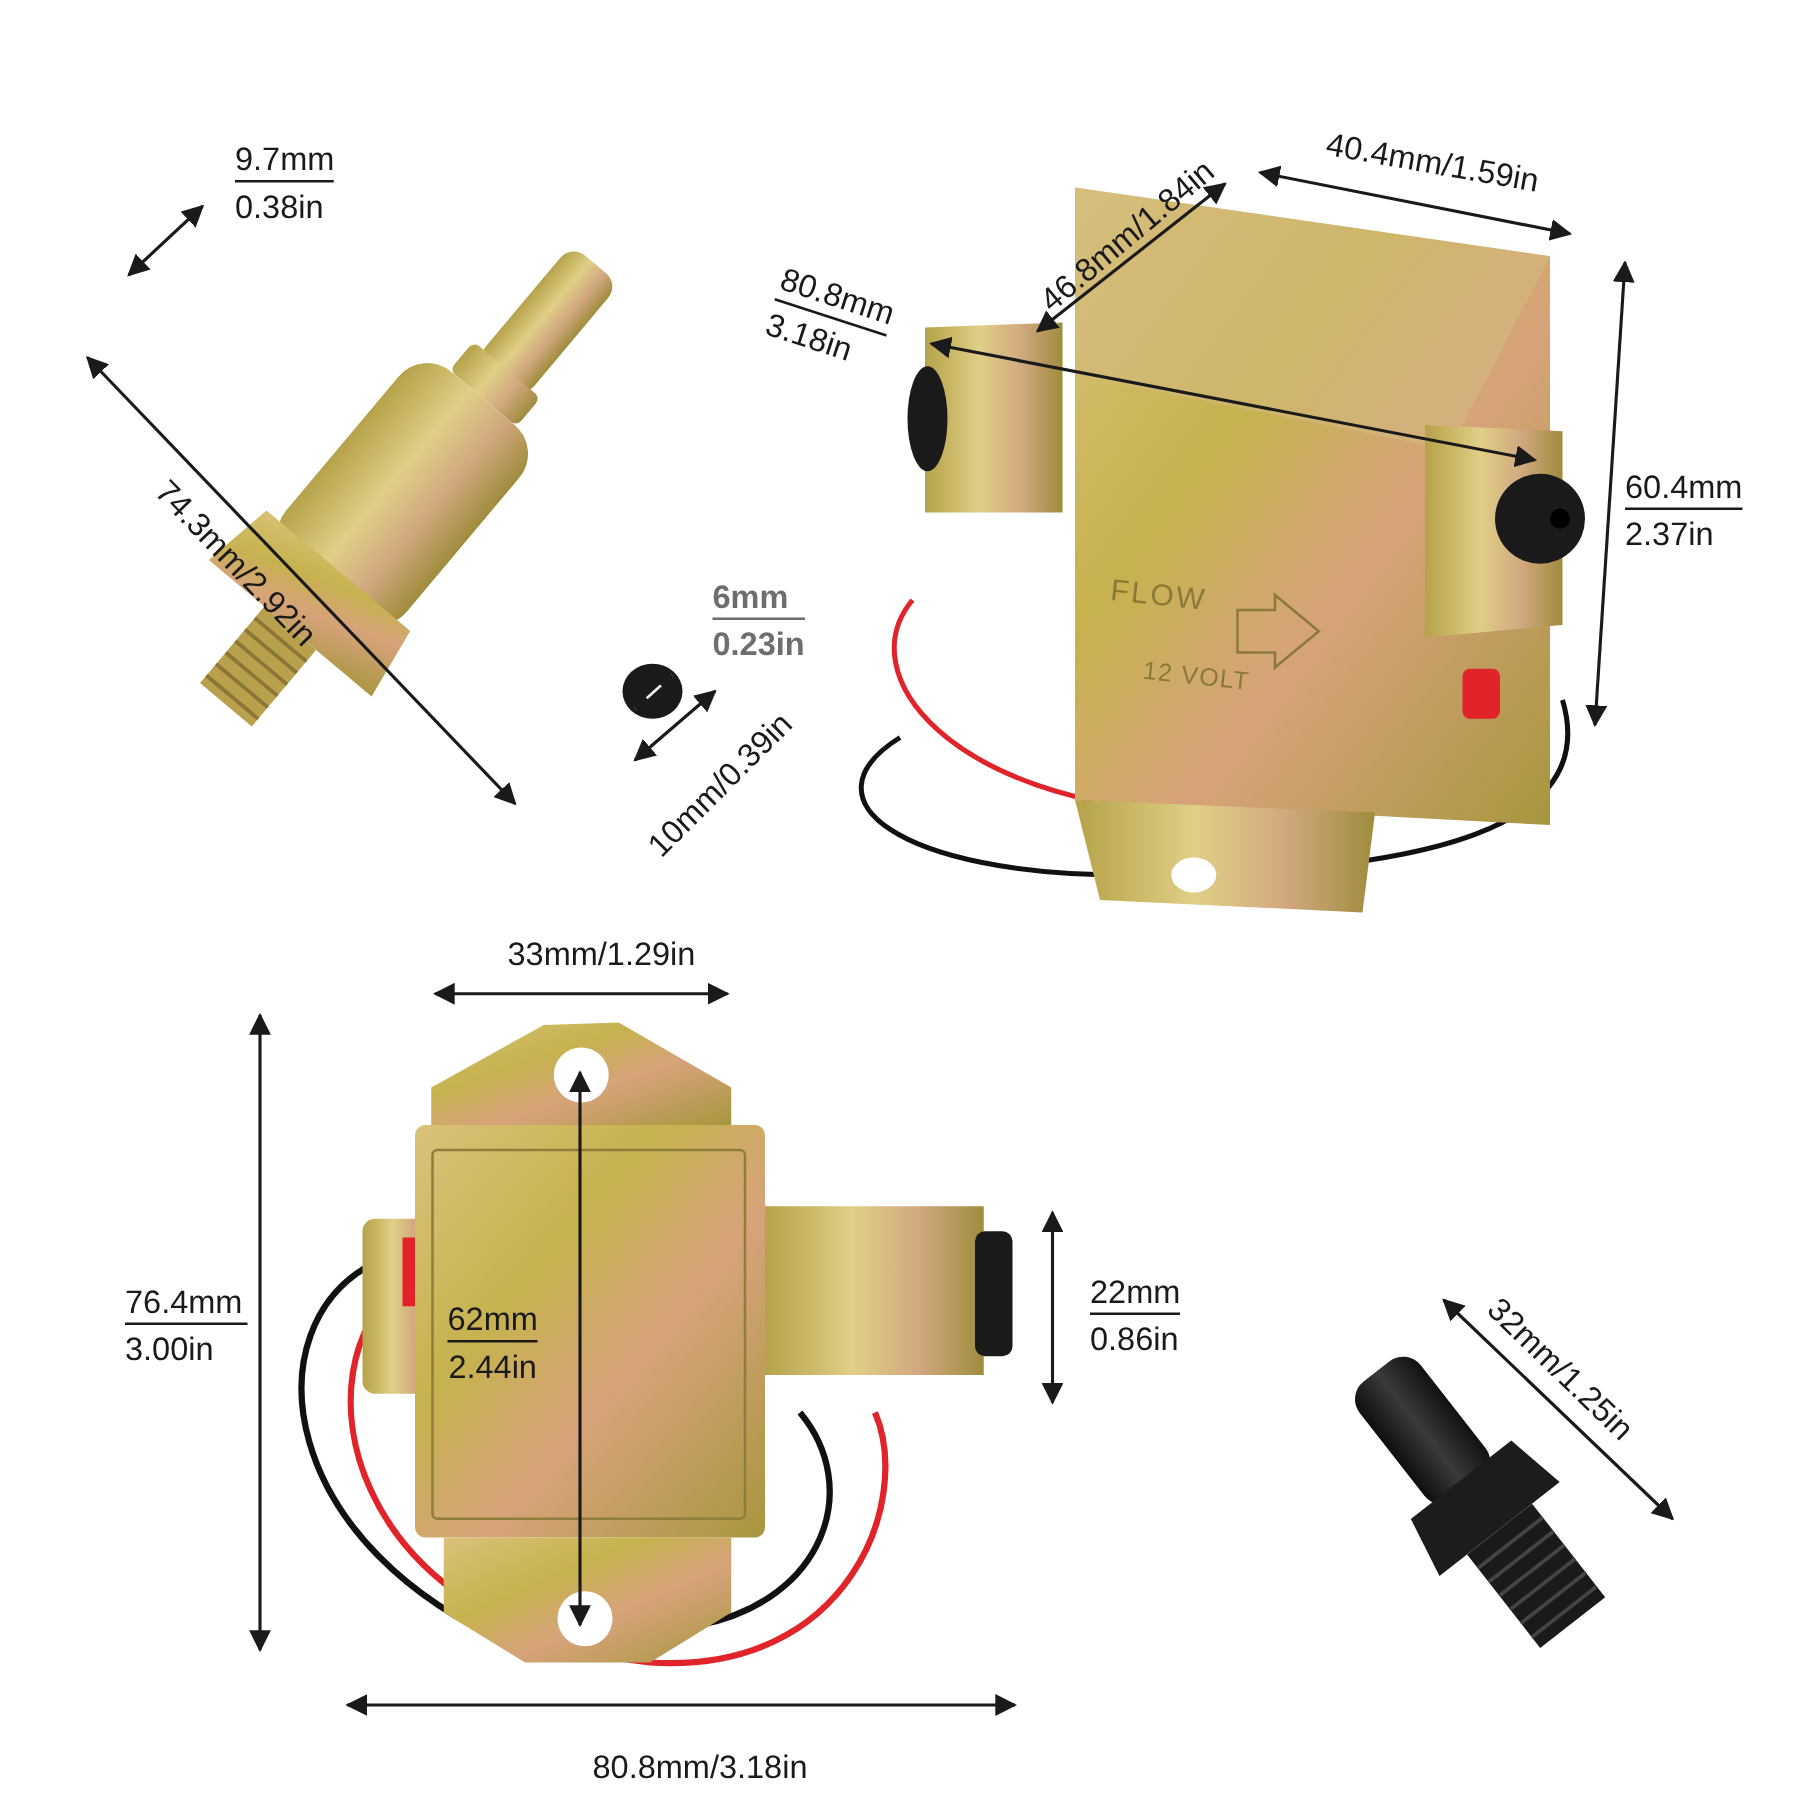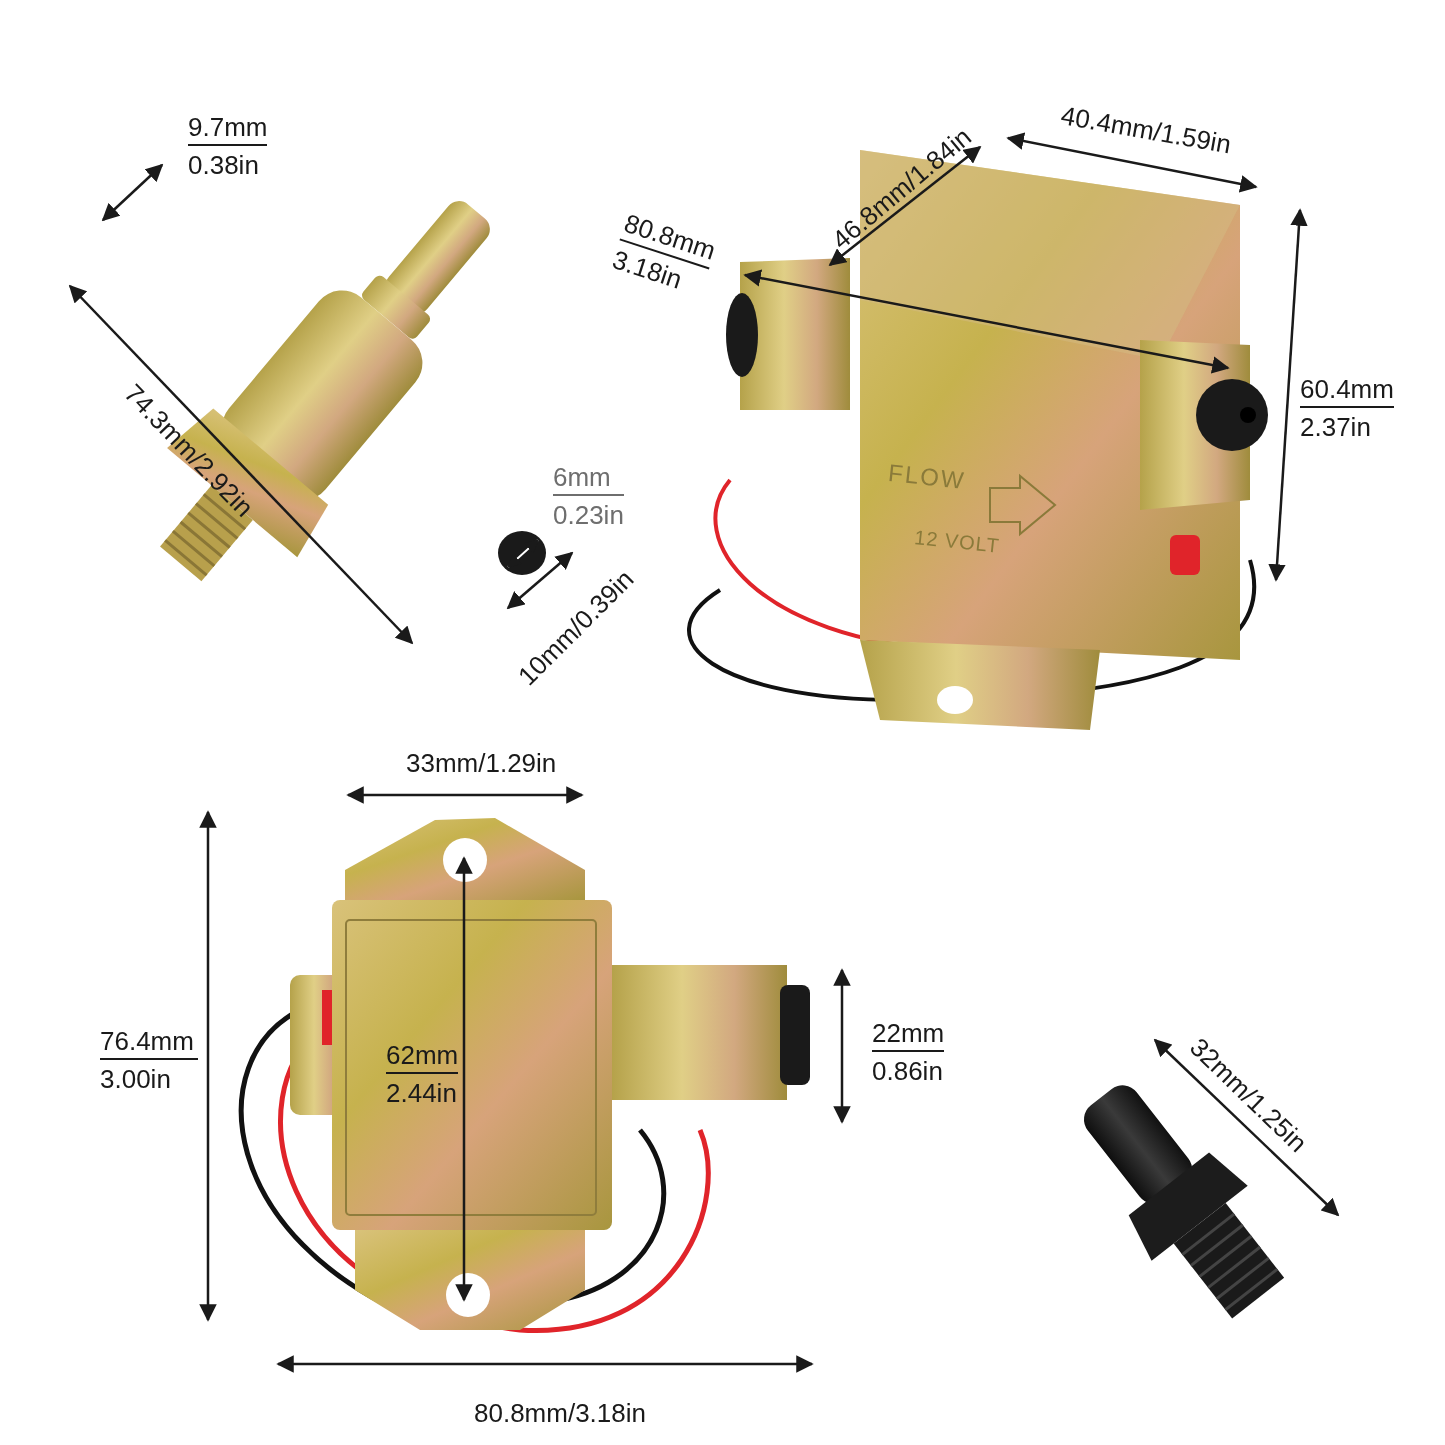--- a/index.html
+++ b/index.html
@@ -128,21 +128,21 @@
   <g stroke="#1a1a1a" stroke-width="2.5" fill="none">
     <line x1="1155" y1="1040" x2="1338" y2="1215" marker-start="url(#ah)" marker-end="url(#ah)"></line>
   </g>
 </svg>
 
 <div class="frac" style="left:188px; top:112px;">
   <span class="top">9.7mm</span>
   <span class="bot">0.38in</span>
 </div>
 <div class="lbl rot" style="left:140px; top:378px; transform:rotate(46deg);">74.3mm/2.92in</div>
-<div class="frac grey" style="left:553px; top:462px;">
+<div class="frac grey" style="left:570px; top:462px;font-weight:bold;">
   <span class="top">6mm</span>
   <span class="bot">0.23in</span>
 </div>
 <div class="lbl rot" style="left:512px; top:670px; transform:rotate(-45deg);">10mm/0.39in</div>
 
 <div class="lbl rot" style="left:826px; top:232px; transform:rotate(-40deg);">46.8mm/1.84in</div>
 <div class="lbl rot" style="left:1064px; top:100px; transform:rotate(10deg);">40.4mm/1.59in</div>
 <div class="frac rot" style="left:630px; top:208px; transform:rotate(18deg);">
   <span class="top">80.8mm</span>
   <span class="bot">3.18in</span>
@@ -152,21 +152,21 @@
   <span class="bot">2.37in</span>
 </div>
 <div class="lbl rot" style="left:890px; top:458px; transform:rotate(6deg); color:#8a7a3a; font-size:24px; letter-spacing:2px;">FLOW</div>
 <div class="lbl rot" style="left:916px; top:522px; transform:rotate(6deg); color:#8a7a3a; font-size:20px; letter-spacing:1px;">12 VOLT</div>
 
 <div class="lbl" style="left:406px; top:748px;">33mm/1.29in</div>
 <div class="frac" style="left:100px; top:1026px;">
   <span class="top" style="padding-right:4px;">76.4mm</span>
   <span class="bot">3.00in</span>
 </div>
-<div class="frac" style="left:386px; top:1040px;">
+<div class="frac" style="left:358px; top:1040px;text-align:center;">
   <span class="top">62mm</span>
   <span class="bot">2.44in</span>
 </div>
 <div class="frac" style="left:872px; top:1018px;">
   <span class="top">22mm</span>
   <span class="bot">0.86in</span>
 </div>
 <div class="lbl" style="left:474px; top:1374px;margin-top:24px;">80.8mm/3.18in</div>
 
 <div class="lbl rot" style="left:1205px; top:1032px; transform:rotate(44deg);">32mm/1.25in</div>

